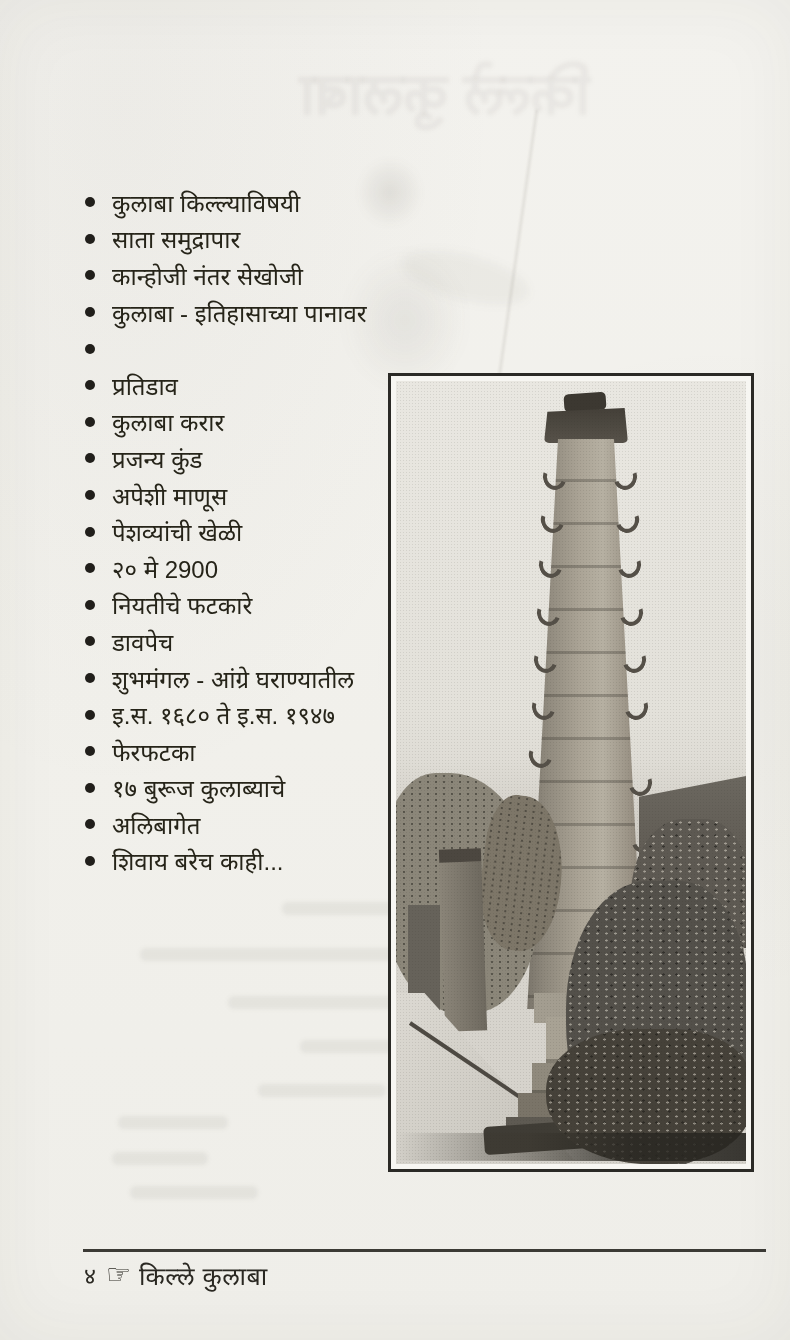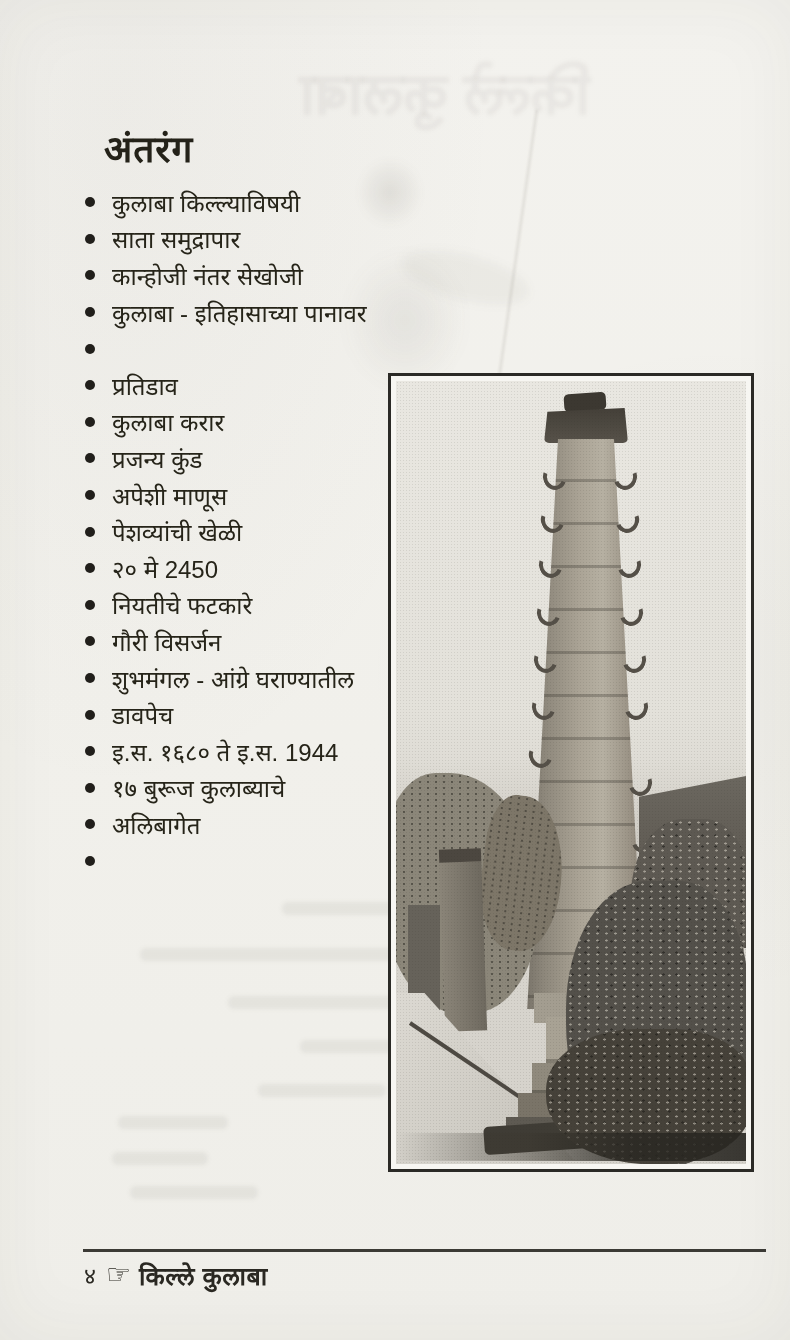--- a/index.html
+++ b/index.html
@@ -100,42 +100,41 @@
   .ped3{left:122px;top:712px;width:136px;height:26px;background:#7a7468;}
   .ped4{left:110px;top:736px;width:154px;height:20px;background:#5e5a52;}
   .rubble{left:88px;top:742px;width:120px;height:28px;background:#3f3c35;border-radius:5px;transform:rotate(-4deg);}
   .ground{left:0;top:752px;width:100%;height:28px;
     background:linear-gradient(90deg,rgba(60,56,48,0) 0%,rgba(60,56,48,0.45) 38%,rgba(40,38,33,0.8) 68%,rgba(40,38,33,0.9) 100%);}
   
   .rule{position:absolute;left:83px;top:1249px;width:683px;height:3px;background:#3b3a35;}
   .footer{position:absolute;left:84px;top:1258px;display:flex;align-items:center;}
   .pgnum{font-size:23px;font-weight:500;color:#2a2822;}
   .ornament{font-size:28px;color:#2e2c26;margin:0 8px 0 10px;line-height:1;}
-  .booktitle{font-size:25px;font-weight:700;color:#2a2822;letter-spacing:0.5px;}
+  .booktitle{font-size:25px;font-weight:400;color:#2a2822;letter-spacing:0.5px;}
 </style>
 </head>
 <body>
 
 <div class="page">
 
   <div class="watermark">किल्ले कुलाबा</div>
   <div class="ghost g-head"></div>
   <div class="ghost g-body"></div>
   <div class="ghost g-arm"></div>
   <div class="ghost g-spear"></div>
   <div class="ghost g-line" style="left:282px;top:902px;width:168px"></div>
   <div class="ghost g-line" style="left:140px;top:948px;width:262px"></div>
   <div class="ghost g-line" style="left:228px;top:996px;width:170px"></div>
   <div class="ghost g-line" style="left:300px;top:1040px;width:96px"></div>
   <div class="ghost g-line" style="left:258px;top:1084px;width:128px"></div>
   <div class="ghost g-line" style="left:118px;top:1116px;width:110px"></div>
   <div class="ghost g-line" style="left:112px;top:1152px;width:96px"></div>
   <div class="ghost g-line" style="left:130px;top:1186px;width:128px"></div>
 
-  <h1 class="title">अंतरंग</h1>
 
   <ul class="toc">
     <li>
         <span class="dot"></span>
         <span class="txt">कुलाबा किल्ल्याविषयी</span>
       </li>
     <li>
         <span class="dot"></span>
         <span class="txt">साता समुद्रापार</span>
       </li>
@@ -165,52 +164,53 @@
     <li>
         <span class="dot"></span>
         <span class="txt">अपेशी माणूस</span>
       </li>
     <li>
         <span class="dot"></span>
         <span class="txt">पेशव्यांची खेळी</span>
       </li>
     <li>
         <span class="dot"></span>
-        <span class="txt">२० मे 2450</span>
+        <span class="txt">२० मे 2900</span>
       </li>
     <li>
         <span class="dot"></span>
         <span class="txt">नियतीचे फटकारे</span>
       </li>
     <li>
         <span class="dot"></span>
-        <span class="txt">गौरी विसर्जन</span>
+        <span class="txt">डावपेच</span>
       </li>
     <li>
         <span class="dot"></span>
         <span class="txt">शुभमंगल - आंग्रे घराण्यातील</span>
       </li>
     <li>
         <span class="dot"></span>
-        <span class="txt">डावपेच</span>
-      </li>
-    <li>
-        <span class="dot"></span>
-        <span class="txt">इ.स. १६८० ते इ.स. 1944</span>
+        <span class="txt">इ.स. १६८० ते इ.स. १९४७</span>
+      </li>
+    <li>
+        <span class="dot"></span>
+        <span class="txt">फेरफटका</span>
       </li>
     <li>
         <span class="dot"></span>
         <span class="txt">१७ बुरूज कुलाब्याचे</span>
       </li>
     <li>
         <span class="dot"></span>
         <span class="txt">अलिबागेत</span>
       </li>
     <li>
         <span class="dot"></span>
+        <span class="txt">शिवाय बरेच काही...</span>
       </li>
   </ul>
 
   <figure class="frame">
     <div class="photo" role="img" aria-label="Black-and-white photograph of a tapering stone lamp pillar (deepmala) with hooked lamp brackets, shrubs and a pathway at Kulaba fort">
       <div class="horizon"></div>
 
       <div class="knob"></div>
       <div class="capital"></div>
       <div class="pillar"></div>

